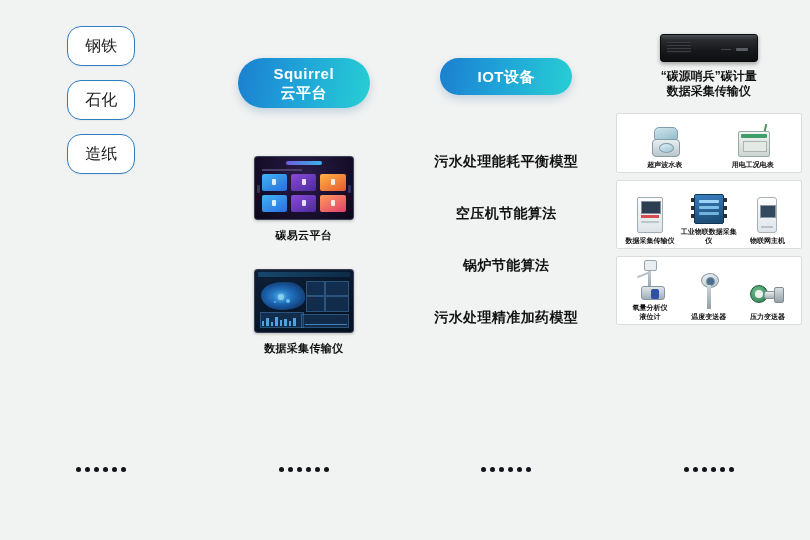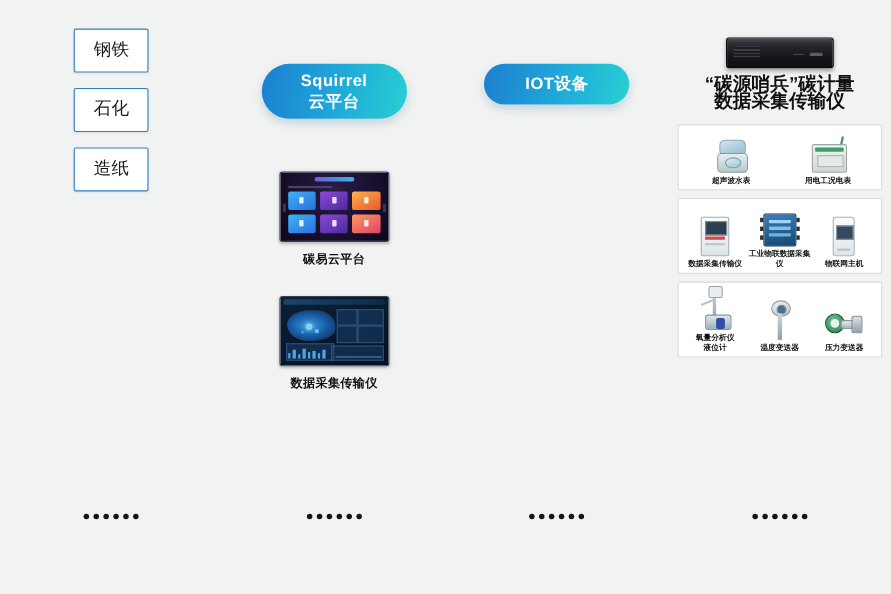--- a/index.html
+++ b/index.html
@@ -31,21 +31,21 @@
   }
   .pill.two{padding:6px 22px;}
 
   
   .cards{margin-top:26px;display:flex;flex-direction:column;gap:14px;align-items:center;}
   .card{
     width:68px;
     padding:9px 4px;
     background:#fff;
     border:1.4px solid #2f7ec0;
-    border-radius:2px;
+    border-radius:14px;
     text-align:center;
     font-size:16px;
     line-height:20px;
     color:#1a1a1a;
     box-shadow:0 1px 2px rgba(0,0,0,.05);
     box-sizing:border-box;
   }
 
   
   .thumbs{margin-top:48px;display:flex;flex-direction:column;gap:26px;align-items:center;}
@@ -106,21 +106,21 @@
   .iot{margin-top:34px;display:flex;flex-direction:column;align-items:center;width:192px;}
   .server{
     width:96px;height:26px;border-radius:3px;
     background:linear-gradient(180deg,#4a4d52 0%,#2a2c30 18%,#17181b 60%,#0e0f11 100%);
     border:1px solid #0a0b0d;position:relative;box-shadow:0 2px 4px rgba(0,0,0,.35);
   }
   .server:before{content:"";position:absolute;left:6px;top:7px;width:24px;height:11px;
      background:repeating-linear-gradient(180deg,#3a3d42 0 1px,#1c1e21 1px 3px);border-radius:1px;}
   .server:after{content:"";position:absolute;right:9px;top:13px;width:12px;height:3px;
      background:#5a5d63;border-radius:1px;box-shadow:-16px 0 0 -1px #44474c;}
-  .server-cap{margin-top:7px;font-size:17px;font-weight:bold;color:#111;text-align:center;line-height:15px;}
+  .server-cap{margin-top:7px;font-size:12px;font-weight:bold;color:#111;text-align:center;line-height:15px;}
 
   .dev-groups{margin-top:14px;display:flex;flex-direction:column;gap:7px;width:186px;}
   .dev-row{
     background:#fff;border:1px solid #d9dde0;border-radius:2px;
     display:flex;justify-content:space-around;align-items:flex-end;
     padding:5px 4px 3px;box-sizing:border-box;
   }
   .dev{display:flex;flex-direction:column;align-items:center;width:60px;}
   .dev-img{height:38px;display:flex;align-items:flex-end;justify-content:center;}
   .dev-cap{margin-top:3px;font-size:7px;font-weight:bold;color:#111;text-align:center;line-height:9px;}
@@ -266,20 +266,26 @@
         <span></span>
         <span></span>
         <span></span>
         <span></span>
         <span></span>
     </div>
   </div>
 
   <div class="col">
     <div class="pill">IOT设备</div>
+    <div class="algos">
+      <div class="algo">污水处理能耗平衡模型</div>
+      <div class="algo">空压机节能算法</div>
+      <div class="algo">锅炉节能算法</div>
+      <div class="algo">污水处理精准加药模型</div>
+    </div>
     <div class="dots">
       <span></span>
         <span></span>
         <span></span>
         <span></span>
         <span></span>
         <span></span>
     </div>
   </div>
 

